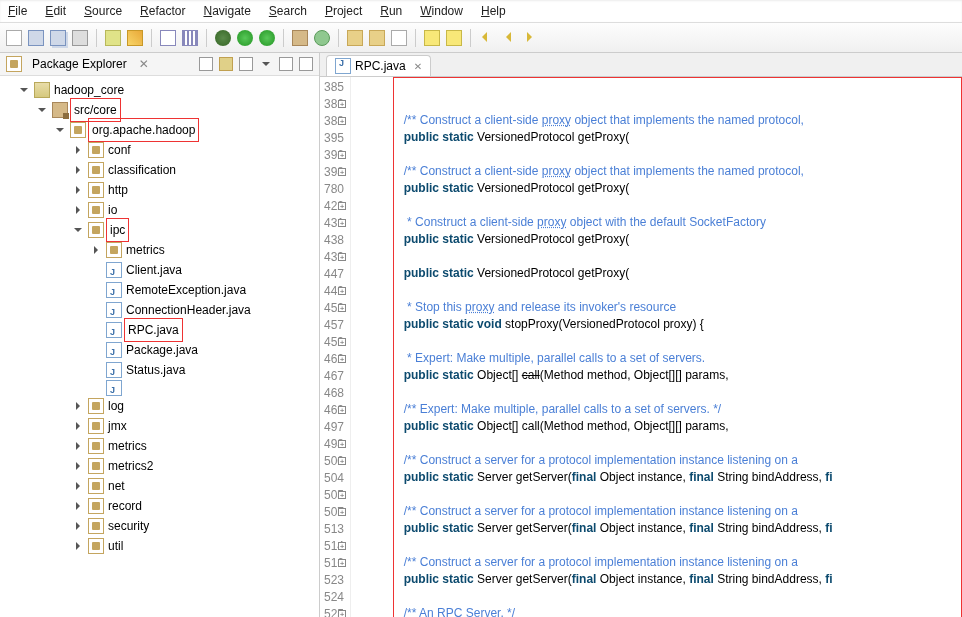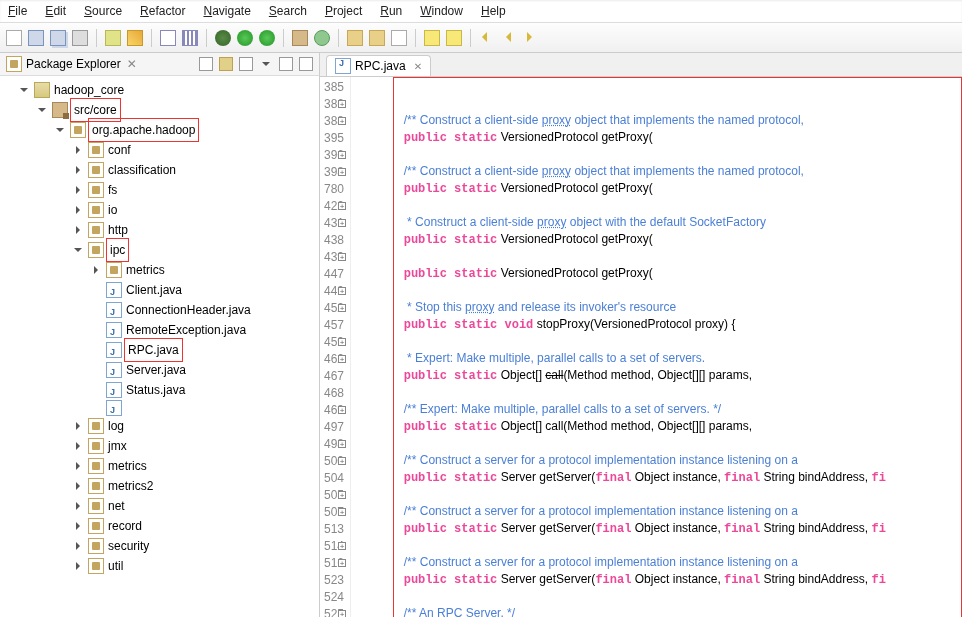--- a/index.html
+++ b/index.html
@@ -9,21 +9,21 @@
 .menubar span { color:#222; cursor:default; }
 .menubar span u { text-decoration:underline; }
 
 .toolbar { display:flex; align-items:center; gap:6px; padding:4px 6px; background:linear-gradient(#fdfdfd,#f0f0f0); border-bottom:1px solid #ccc; height:30px; }
 .tbtn { width:16px; height:16px; display:inline-block; border:1px solid transparent; }
 .sep { width:1px; height:18px; background:#ccc; margin:0 2px; }
 
 .workspace { display:flex; height:567px; }
 
 .panel-left { width:320px; border-right:1px solid #ccc; display:flex; flex-direction:column; }
-.panel-header { display:flex; align-items:center; padding:3px 6px; background:#f5f5f5; border-bottom:1px solid #ddd; gap:4px; }
+.panel-header { display:flex; align-items:center; padding:3px 6px; background:#f5f5f5; border-bottom:1px solid #ddd; gap:10px; }
 .panel-header .title { font-weight:normal; }
 .panel-header .icons { margin-left:auto; display:flex; gap:6px; }
 .hi { width:14px; height:14px; display:inline-block; }
 
 .tree { flex:1; overflow:auto; padding:4px 2px; }
 .tree ul { list-style:none; padding-left:18px; }
 .tree li { white-space:nowrap; line-height:20px; display:flex; align-items:center; gap:4px; position:relative; }
 .twist { width:10px; height:10px; display:inline-block; position:relative; }
 .twist::before { content:""; position:absolute; border:4px solid transparent; border-left-color:#555; left:2px; top:1px; }
 .twist.open::before { border:4px solid transparent; border-top-color:#555; left:0; top:3px; }
@@ -45,21 +45,21 @@
 .tabs { display:flex; align-items:flex-end; background:#f0f0f0; border-bottom:1px solid #ccc; height:24px; padding-left:6px; }
 .tab { background:#fff; border:1px solid #ccc; border-bottom:none; border-radius:4px 4px 0 0; padding:2px 8px; display:flex; align-items:center; gap:4px; }
 .tab .x { color:#888; font-size:10px; margin-left:4px; }
 
 .editor { flex:1; display:flex; font-family:Consolas,"Courier New",monospace; font-size:12px; line-height:17px; overflow:hidden;gap:42px; }
 .gutter { background:#fff; border-right:1px solid #eee; padding:2px 6px 2px 4px; text-align:right; color:#888; }
 .gln { display:block; height:17px; position:relative; }
 .gln .plus { position:absolute; right:-2px; top:4px; width:8px; height:8px; border:1px solid #888; background:#fff; font-size:8px; line-height:7px; text-align:center; color:#666; }
 .code { flex:1; padding:18px 4px; outline:1px solid #e33; outline-offset:-1px; overflow:hidden; }
 .cl { display:block; height:17px; white-space:pre; }
-.k { color:#ec4899; font-weight:bold;font-family:Liberation Mono, monospace; }
+.k { color:#0c4a6e; font-weight:bold; }
 .c { color:#4a7fd6; }
 .s { text-decoration:line-through; }
 .u { text-decoration:underline; text-decoration-style:dotted; }
 </style>
 </head>
 <body>
 
 <div class="menubar" id="menubar">
     <span><u>F</u>ile</span>
     <span><u>E</u>dit</span>
@@ -153,31 +153,26 @@
                   <span>conf</span>
                 </li>
                 <li>
                   <span class="twist"></span>
                   <span class="ico ico-pkg"></span>
                   <span>classification</span>
                 </li>
                 <li>
                   <span class="twist"></span>
                   <span class="ico ico-pkg"></span>
-                  <span>fs</span>
+                  <span>http</span>
                 </li>
                 <li>
                   <span class="twist"></span>
                   <span class="ico ico-pkg"></span>
                   <span>io</span>
-                </li>
-                <li>
-                  <span class="twist"></span>
-                  <span class="ico ico-pkg"></span>
-                  <span>http</span>
                 </li>
               </ul>
             <ul>
               <li>
                 <span class="twist open"></span>
                   <span class="ico ico-pkg"></span>
                 <span class="boxred">ipc</span>
               </li>
               <ul id="ipc-children">
                   <li>
@@ -186,36 +181,36 @@
                     <span>metrics</span>
                   </li>
                   <li>
                     <span class="noexp"></span>
                     <span class="ico ico-java"></span>
                     <span>Client.java</span>
                   </li>
                   <li>
                     <span class="noexp"></span>
                     <span class="ico ico-java"></span>
+                    <span>RemoteException.java</span>
+                  </li>
+                  <li>
+                    <span class="noexp"></span>
+                    <span class="ico ico-java"></span>
                     <span>ConnectionHeader.java</span>
                   </li>
                   <li>
                     <span class="noexp"></span>
                     <span class="ico ico-java"></span>
-                    <span>RemoteException.java</span>
-                  </li>
-                  <li>
-                    <span class="noexp"></span>
-                    <span class="ico ico-java"></span>
                     <span class="boxred">RPC.java</span>
                   </li>
                   <li>
                     <span class="noexp"></span>
                     <span class="ico ico-java"></span>
-                    <span>Server.java</span>
+                    <span>Package.java</span>
                   </li>
                   <li>
                     <span class="noexp"></span>
                     <span class="ico ico-java"></span>
                     <span>Status.java</span>
                   </li>
                   <li>
                     <span class="noexp"></span>
                     <span class="ico ico-java"></span>
                   </li>

